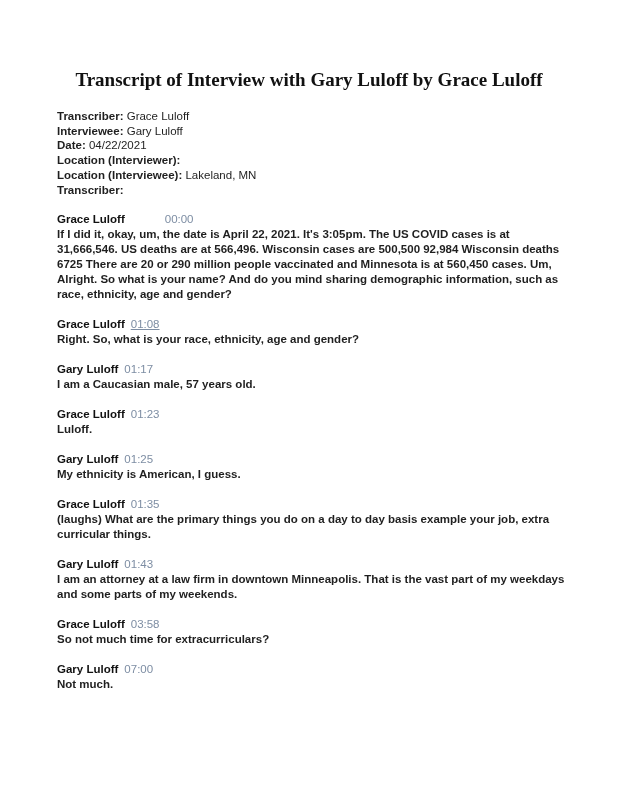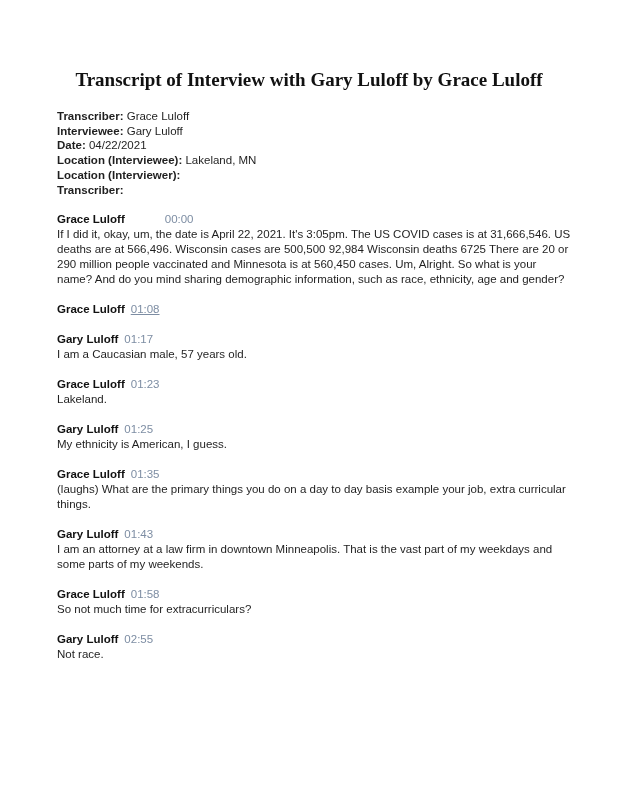--- a/index.html
+++ b/index.html
@@ -40,81 +40,82 @@
     margin-top: 15px;
     font-size: 11.5px;
     line-height: 15px;
   }
   .turn-header { white-space: nowrap; }
   .speaker-name { font-weight: bold; color: #111111; }
   .timestamp {
     margin-left: 6px;
     font-weight: normal;
   }
-  .turn-text { color: #1f1f1f; }
+  .turn-text { color: #1f1f1f; font-weight: bold; }
   .transcript { margin-top: 1px; }
 </style>
 </head>
 <body>
 
 <div class="page">
 
   <div class="doc-title">Transcript of Interview with Gary Luloff by Grace Luloff</div>
 
   <div class="meta-block">
     <div class="meta-line"><span class="meta-label">Transcriber:</span> <span class="meta-value">Grace Luloff</span></div>
     <div class="meta-line"><span class="meta-label">Interviewee:</span> <span class="meta-value">Gary Luloff</span></div>
     <div class="meta-line"><span class="meta-label">Date:</span> <span class="meta-value">04/22/2021</span></div>
+    <div class="meta-line"><span class="meta-label">Location (Interviewer):</span> <span class="meta-value"></span></div>
     <div class="meta-line"><span class="meta-label">Location (Interviewee):</span> <span class="meta-value">Lakeland, MN</span></div>
-    <div class="meta-line"><span class="meta-label">Location (Interviewer):</span> <span class="meta-value"></span></div>
     <div class="meta-line"><span class="meta-label">Transcriber:</span> <span class="meta-value"></span></div>
   </div>
 
   <div class="transcript">
 
     <div class="turn">
       <div class="turn-header"><span class="speaker-name">Grace Luloff</span><span class="timestamp" style="color: rgb(125, 141, 163); margin-left: 40px;">00:00</span></div>
       <div class="turn-text">If I did it, okay, um, the date is April 22, 2021. It's 3:05pm. The US COVID cases is at 31,666,546. US deaths are at 566,496. Wisconsin cases are 500,500 92,984 Wisconsin deaths 6725 There are 20 or 290 million people vaccinated and Minnesota is at 560,450 cases. Um, Alright. So what is your name? And do you mind sharing demographic information, such as race, ethnicity, age and gender?</div>
     </div>
 
 
     <div class="turn">
       <div class="turn-header"><span class="speaker-name">Grace Luloff</span><span class="timestamp" style="color: rgb(125, 141, 163); text-decoration: underline;">01:08</span></div>
+      <div class="turn-text">Right. So, what is your race, ethnicity, age and gender?</div>
     </div>
 
     <div class="turn">
       <div class="turn-header"><span class="speaker-name">Gary Luloff</span><span class="timestamp" style="color: rgb(125, 141, 163);">01:17</span></div>
       <div class="turn-text">I am a Caucasian male, 57 years old.</div>
     </div>
 
     <div class="turn">
       <div class="turn-header"><span class="speaker-name">Grace Luloff</span><span class="timestamp" style="color: rgb(125, 141, 163);">01:23</span></div>
-      <div class="turn-text">Lakeland.</div>
+      <div class="turn-text">Luloff.</div>
     </div>
 
     <div class="turn">
       <div class="turn-header"><span class="speaker-name">Gary Luloff</span><span class="timestamp" style="color: rgb(125, 141, 163); margin-top: 26px;">01:25</span></div>
       <div class="turn-text">My ethnicity is American, I guess.</div>
     </div>
 
     <div class="turn">
       <div class="turn-header"><span class="speaker-name">Grace Luloff</span><span class="timestamp" style="color: rgb(125, 141, 163); margin-top: 25px;">01:35</span></div>
       <div class="turn-text">(laughs) What are the primary things you do on a day to day basis example your job, extra curricular things.</div>
     </div>
 
     <div class="turn">
       <div class="turn-header"><span class="speaker-name">Gary Luloff</span><span class="timestamp" style="color: rgb(125, 141, 163);">01:43</span></div>
       <div class="turn-text">I am an attorney at a law firm in downtown Minneapolis. That is the vast part of my weekdays and some parts of my weekends.</div>
     </div>
 
     <div class="turn">
-      <div class="turn-header"><span class="speaker-name">Grace Luloff</span><span class="timestamp" style="color: rgb(125, 141, 163);">01:58</span></div>
+      <div class="turn-header"><span class="speaker-name">Grace Luloff</span><span class="timestamp" style="color: rgb(125, 141, 163);">03:58</span></div>
       <div class="turn-text">So not much time for extracurriculars?</div>
     </div>
 
     <div class="turn">
-      <div class="turn-header"><span class="speaker-name">Gary Luloff</span><span class="timestamp" style="color: rgb(125, 141, 163);">02:55</span></div>
-      <div class="turn-text">Not race.</div>
+      <div class="turn-header"><span class="speaker-name">Gary Luloff</span><span class="timestamp" style="color: rgb(125, 141, 163);">07:00</span></div>
+      <div class="turn-text">Not much.</div>
     </div>
 
   </div>
 
 </div>
 
 </body></html>

